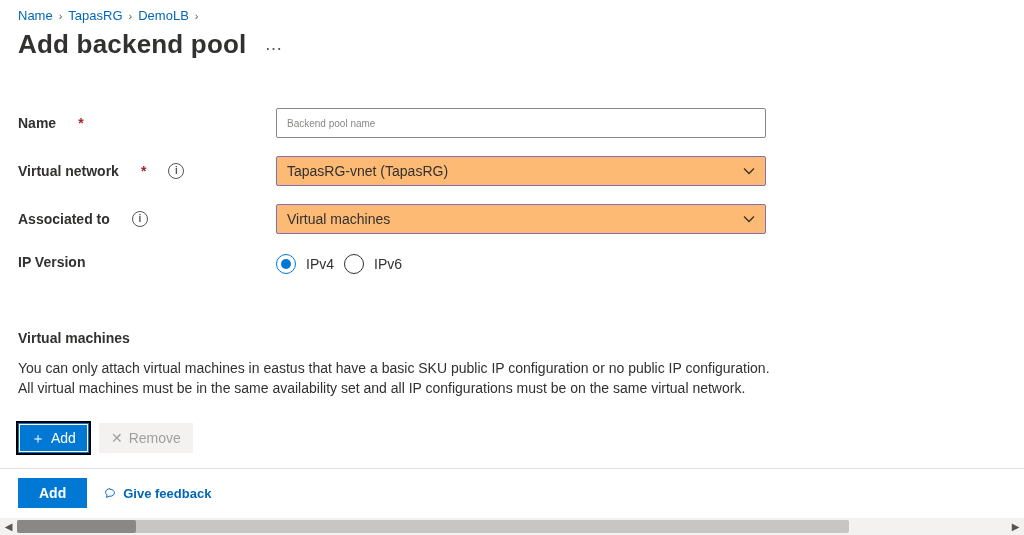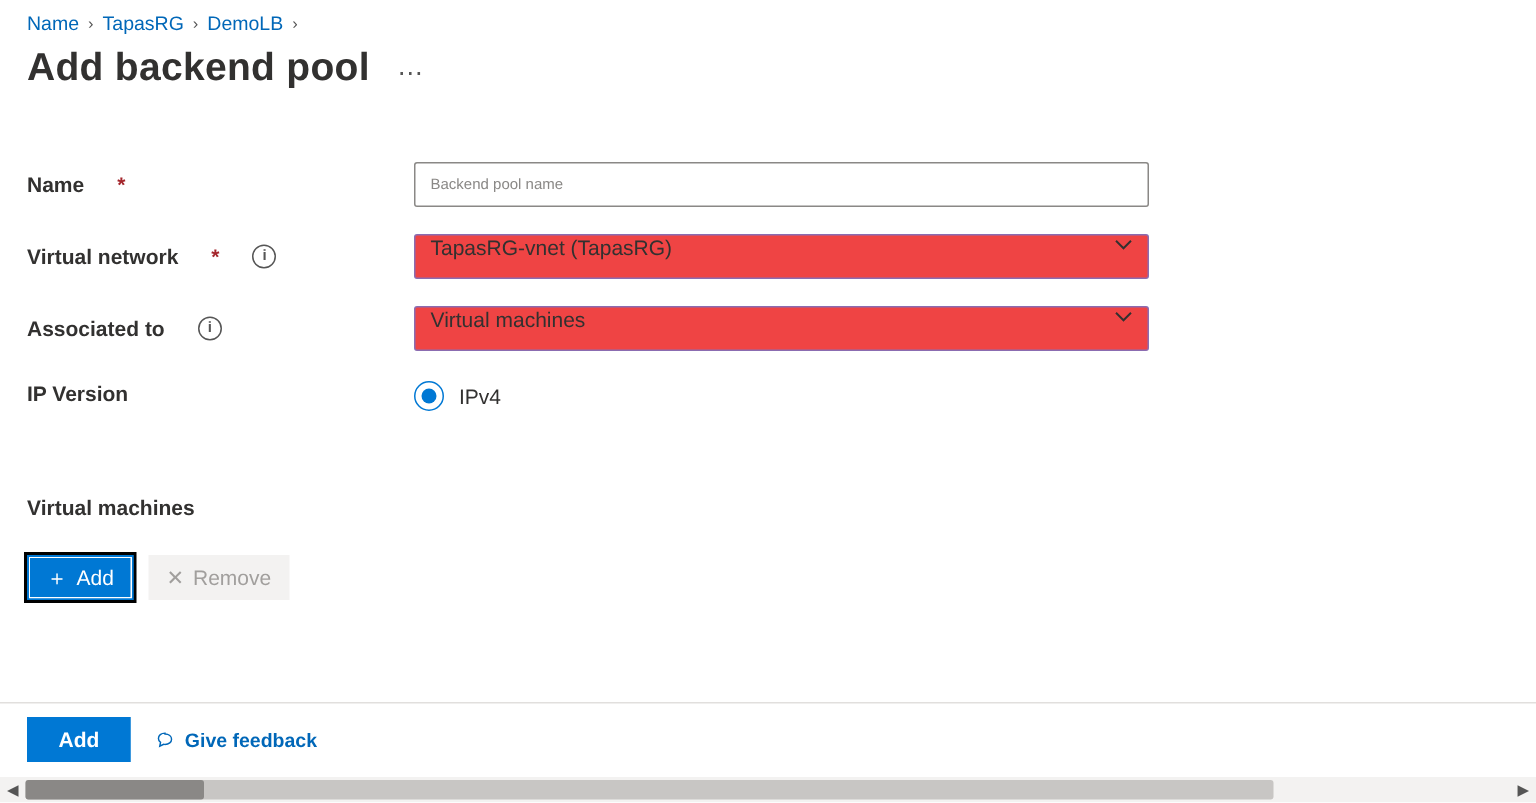--- a/index.html
+++ b/index.html
@@ -29,21 +29,21 @@
   .form{margin-top:48px;}
   .row{display:flex;align-items:center;margin-bottom:18px;}
   .lbl{width:258px;display:flex;align-items:center;gap:22px;color:var(--text);font-size:14px;font-weight:bold;}
   .req{color:var(--required);}
   .info{width:14px;height:14px;border:1px solid #555;border-radius:50%;display:inline-flex;align-items:center;justify-content:center;font-size:10px;color:#555;line-height:1;cursor:help;}
   .field{width:490px;}
 
   .tinput{width:100%;height:30px;box-sizing:border-box;border:1px solid var(--border);border-radius:2px;padding:0 10px;font-size:10px;color:var(--text);outline:none;}
   .tinput::placeholder{color:#8a8886;}
 
-  .select{width:100%;height:30px;box-sizing:border-box;border:1px solid var(--accent-border);border-radius:2px;padding:0 10px;display:flex;align-items:flex-start;justify-content:space-between;cursor:pointer;background:#ef4444;}
+  .select{width:100%;height:30px;box-sizing:border-box;border:1px solid var(--accent-border);border-radius:2px;padding:0 10px;display:flex;align-items:center;justify-content:space-between;cursor:pointer;background:#fdba74;}
   .chev{width:12px;height:12px;flex:none;}
   .chev svg{display:block;}
 
   .radio-group{display:flex;gap:10px;padding-top:2px;}
   .radio-opt{display:flex;align-items:center;gap:10px;cursor:pointer;}
   .radio-outer{width:18px;height:18px;border:1px solid #323130;border-radius:50%;display:inline-flex;align-items:center;justify-content:center;}
   .radio-outer.sel{border-color:var(--primary);}
   .radio-inner{width:10px;height:10px;border-radius:50%;background:var(--primary);}
 
   .section-hdr{font-weight:600;margin-top:56px;margin-bottom:12px;}
@@ -139,25 +139,30 @@
         <span>IP Version</span>
       </div>
       <div class="field">
         <div class="radio-group">
           <label class="radio-opt">
             <span class="radio-outer sel">
                 <span class="radio-inner"></span>
               </span>
             <span>IPv4</span>
           </label>
+          <label class="radio-opt">
+            <span class="radio-outer"></span>
+            <span>IPv6</span>
+          </label>
         </div>
       </div>
     </div>
 
     <div class="section-hdr">Virtual machines</div>
+    <div class="section-desc">You can only attach virtual machines in eastus that have a basic SKU public IP configuration or no public IP configuration. All virtual machines must be in the same availability set and all IP configurations must be on the same virtual network.</div>
 
     <div class="vm-btn-row">
       <button class="btn primary add-outline">
         <span class="icon">＋</span>
         <span>Add</span>
       </button>
       <button class="btn disabled" disabled="">
         <span class="icon">✕</span>
         <span>Remove</span>
       </button>

